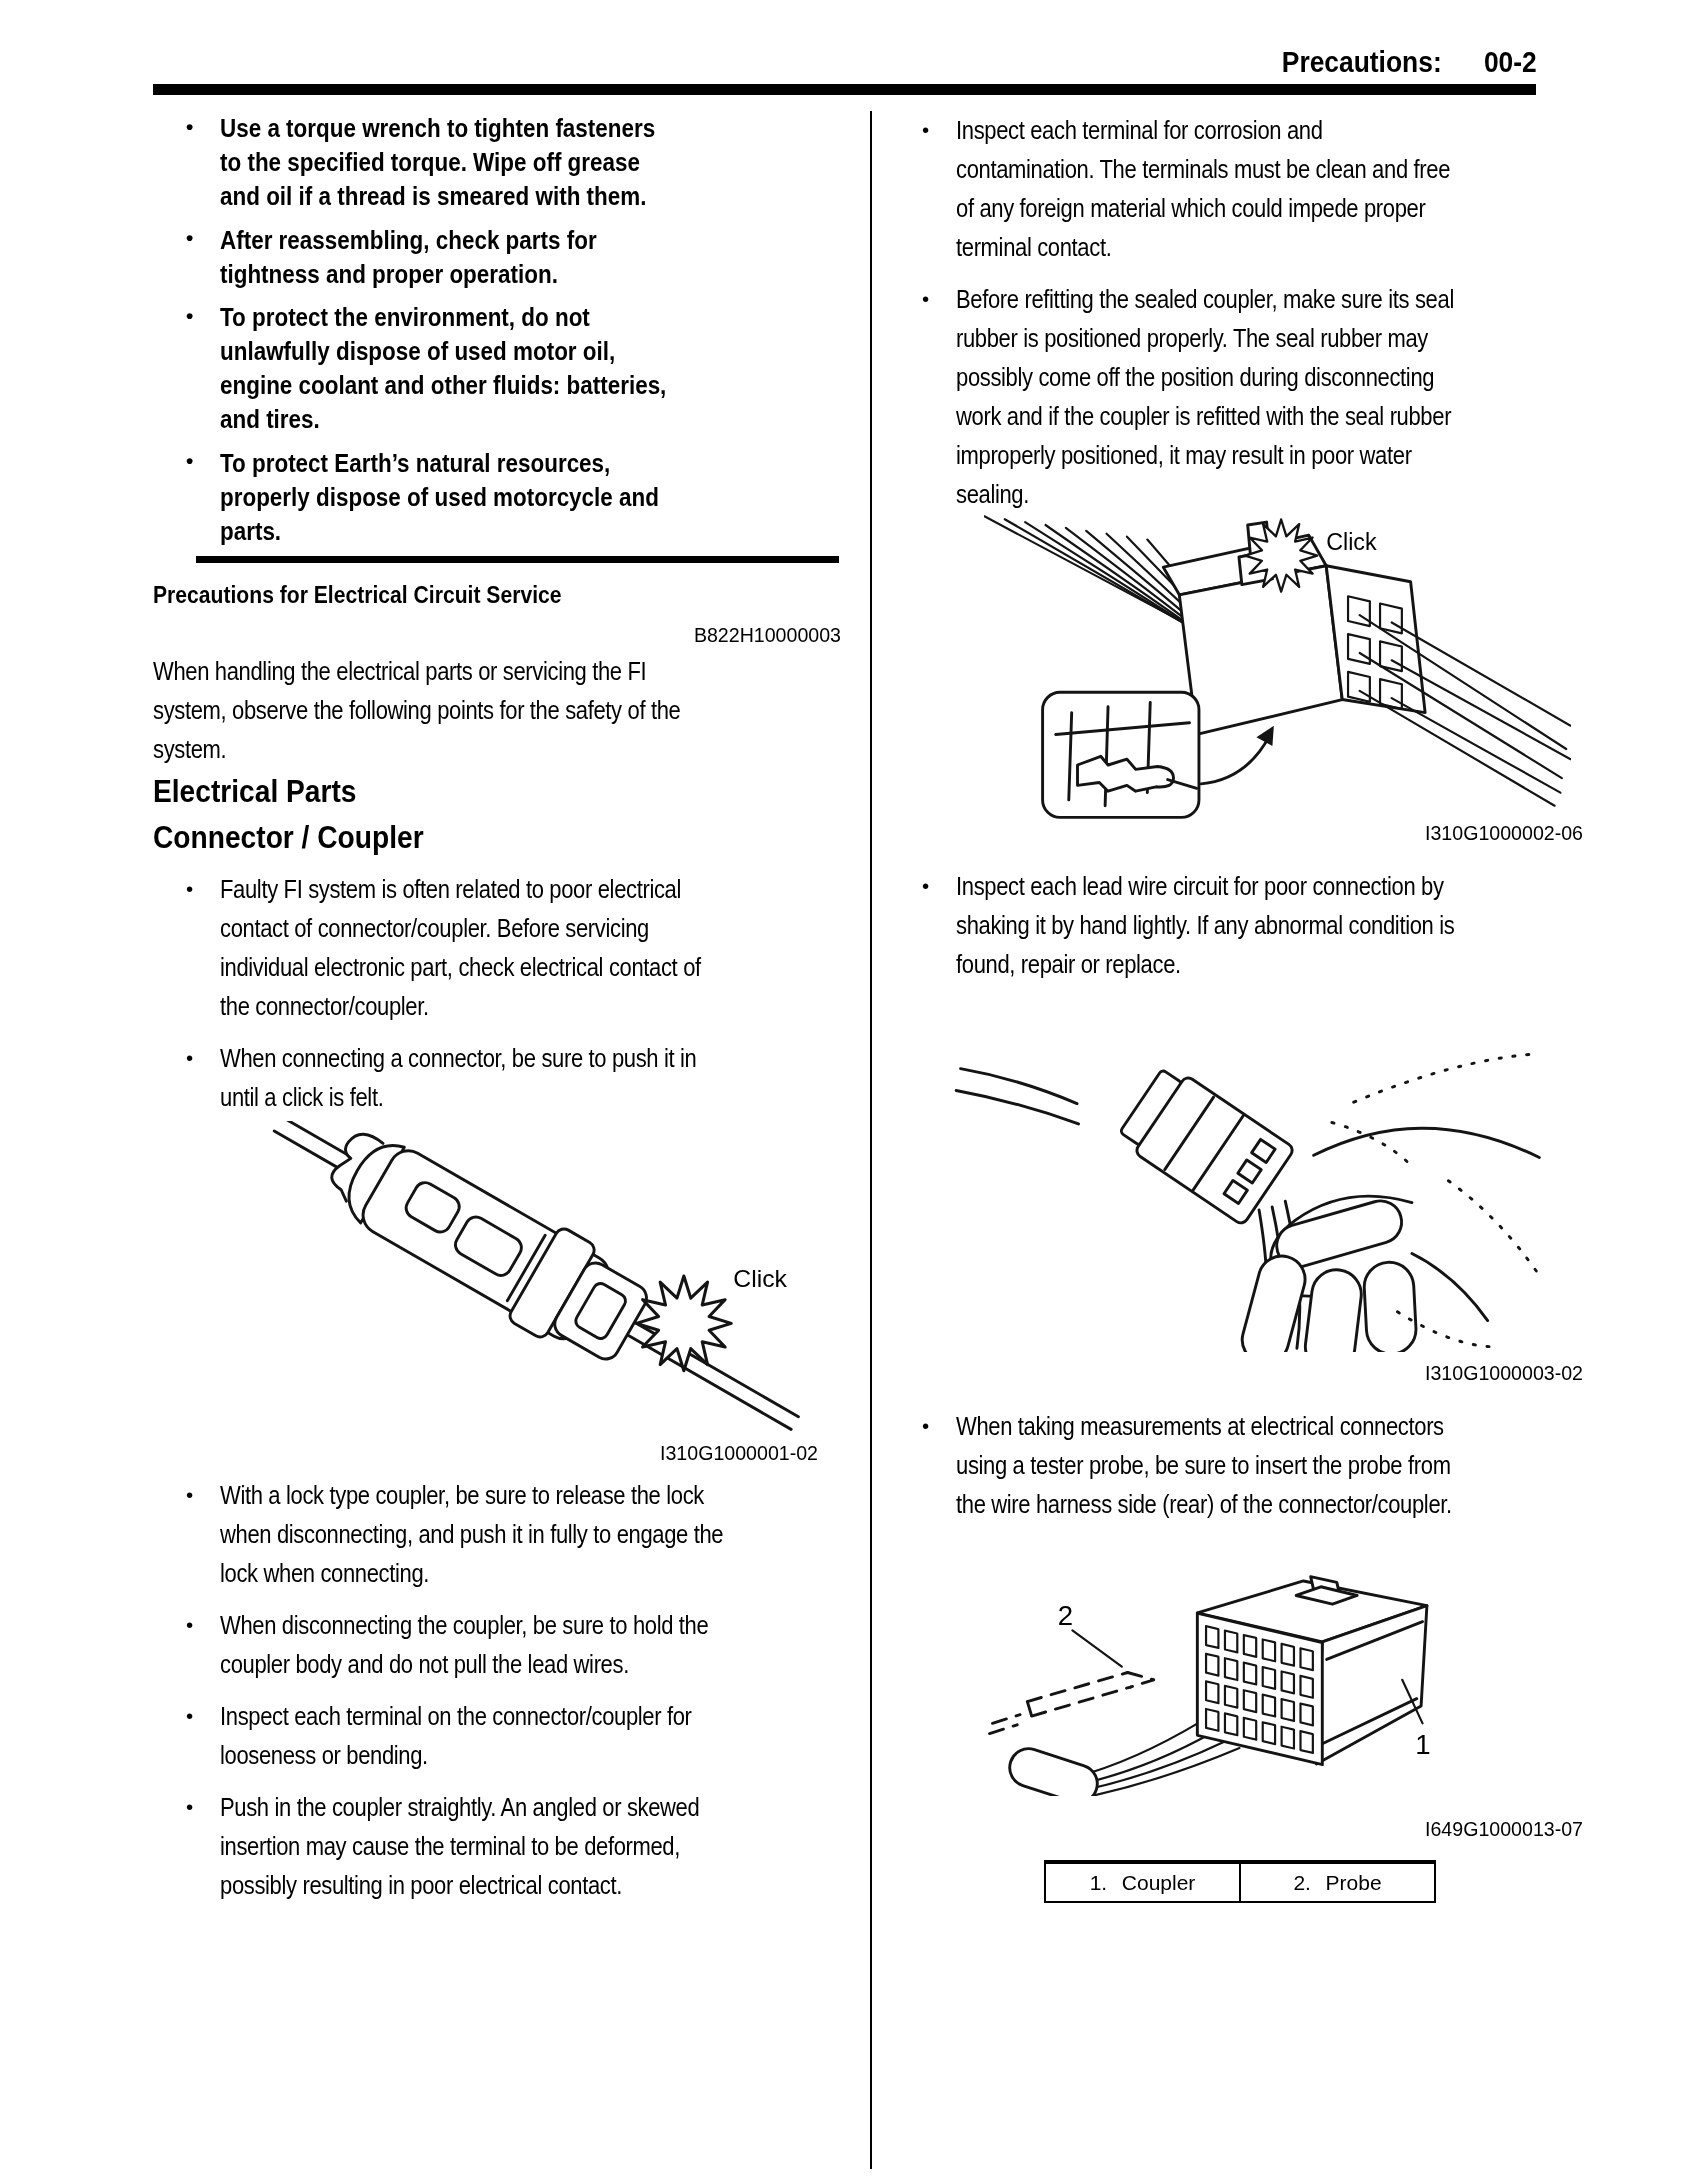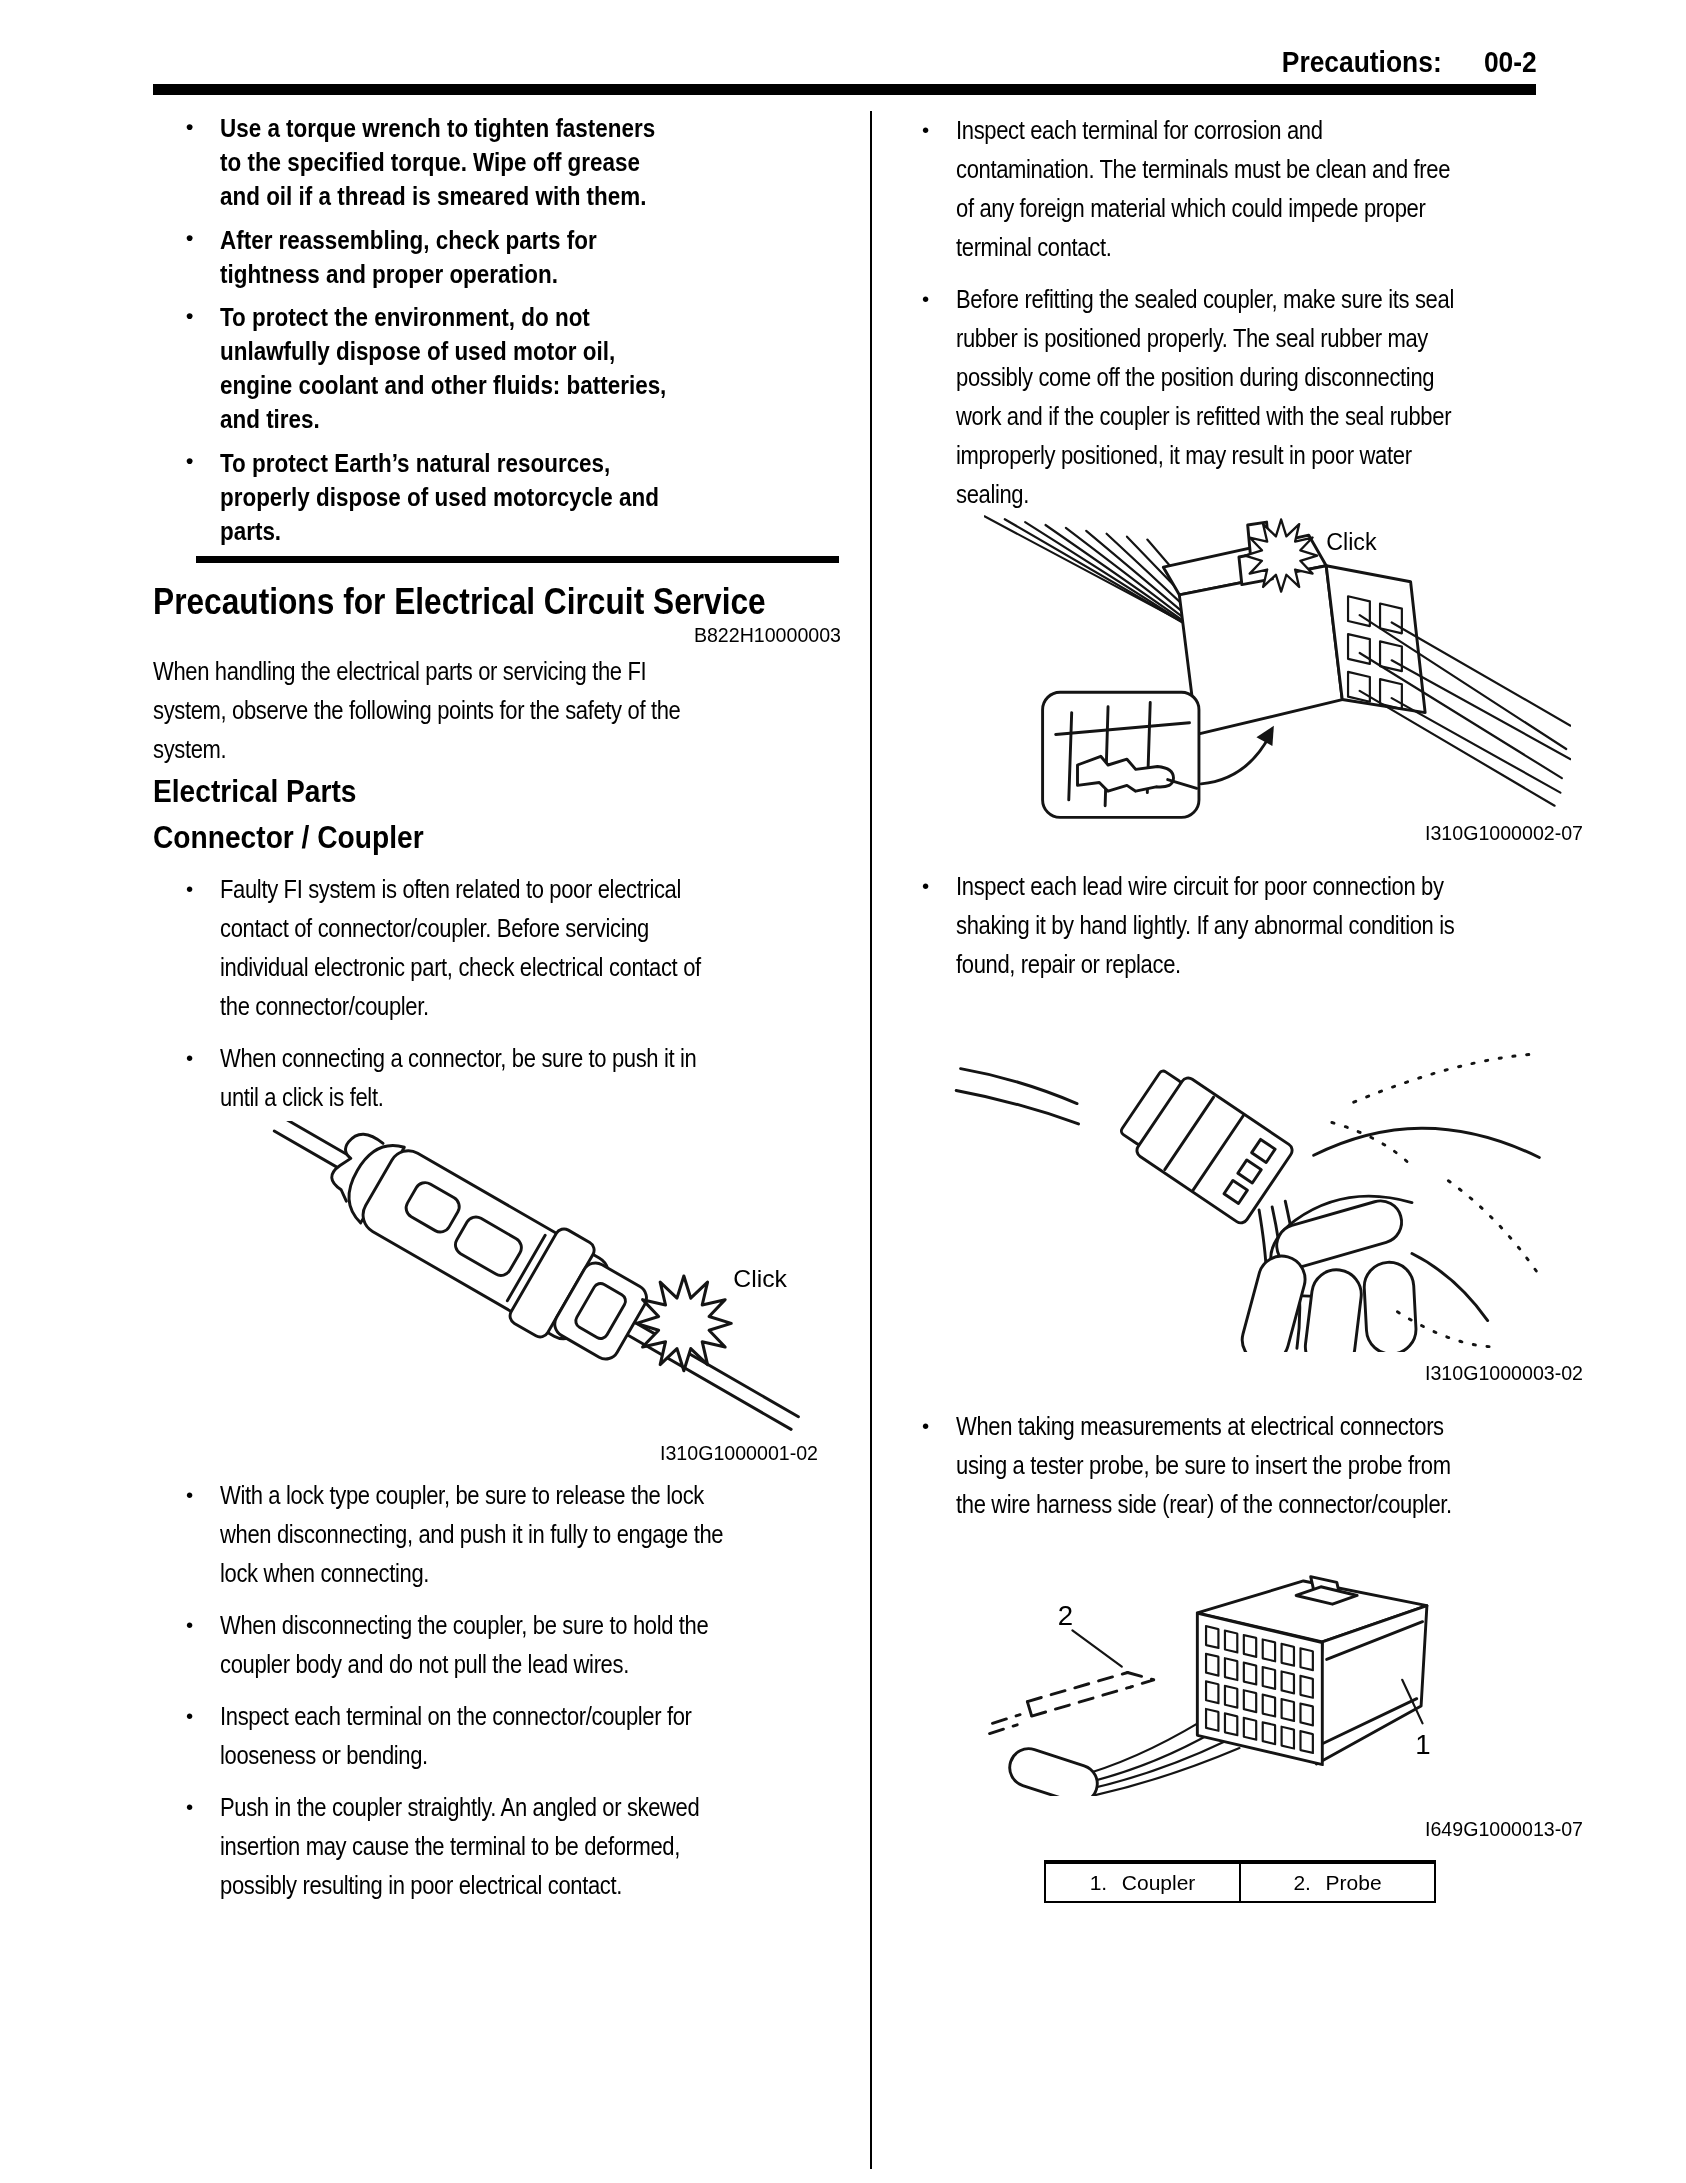--- a/index.html
+++ b/index.html
@@ -22,21 +22,21 @@
   ul.blist .marker{position:absolute; left:33px; top:-1.5px; font-size:0.82em;}
   ul.gap13 li + li{margin-top:9.5px;}
   ul.gap18 li + li{margin-top:13px;}
 
   .boldlist{font-size:25.5px; font-weight:bold; line-height:34px; width:699px;}
   .bodylist{font-size:25px; line-height:39px; letter-spacing:-0.4px;}
   .w-left{width:691px;text-decoration:underline;}
   .w-right{width:655px;}
 
   .inner-rule{position:absolute; left:196px; top:556px; width:643px; height:7.3px; background:#000;}
-  .sec-heading{left:153px; top:581px; font-size:36px; font-weight:bold;}
+  .sec-heading{left:153px; top:581px; font-size:24px; font-weight:bold;}
   .sec-code{left:153px; top:624px; width:688px; text-align:right; font-size:19.6px;}
   .para{left:153px; top:652px; font-size:25px; line-height:39px; letter-spacing:-0.4px;}
   .subhead{font-size:32px; font-weight:bold;}
 
   .figcode{font-size:19.6px; text-align:right;}
   .figure svg{display:block; width:100%; height:100%;}
   svg text{font-family:"Liberation Sans",sans-serif; fill:#000;}
   .ln{fill:none; stroke:#141414; stroke-width:4; stroke-linecap:round; stroke-linejoin:round;}
   .ln2{fill:none; stroke:#141414; stroke-width:3; stroke-linecap:round; stroke-linejoin:round;}
   .wh{fill:#fff;}
@@ -187,21 +187,21 @@
         <line x1="98" y1="310" x2="282" y2="294"></line>
         <path class="wh" d="M128,352 l32,-12 10,12 26,-8 12,14 30,-4 q22,2 22,16 q0,14 -24,12 l-28,6 -12,-8 -26,8 -12,-12 -30,4 z"></path>
         <line x1="252" y1="372" x2="292" y2="384"></line>
         <path d="M298,378 Q 360,372 392,312" fill="none"></path>
         <polygon points="398,298 374,314 396,326" fill="#141414" stroke="none"></polygon>
       </g>
       <polygon class="ln wh" transform="translate(408,64) scale(0.8)" points="62,0 33,-9 54,-31 24,-24 31,-54 9,-33 0,-62 -9,-33 -31,-54 -24,-24 -54,-31 -33,-9 -62,0 -33,9 -54,31 -24,24 -31,54 -9,33 0,62 9,33 31,54 24,24 54,31 33,9"></polygon>
       <text x="470" y="56" font-size="32">Click</text>
     </svg>
   </div>
-  <div class="abs figcode" style="left:986px; top:822px; width:597px;">I310G1000002-07</div>
+  <div class="abs figcode" style="left:986px; top:822px; width:597px;">I310G1000002-06</div>
 
   <ul class="abs blist bodylist gap18 w-right" style="left:889px; top:867px;">
     <li><span class="marker">•</span><span class="cz">Inspect each lead wire circuit for poor connection by
 shaking it by hand lightly. If any abnormal condition is
 found, repair or replace.</span></li>
   </ul>
 
   <div class="abs figure" style="left:946px; top:1035px; width:597px; height:317px;">
     <svg viewBox="0 0 820 435">
       <g class="ln">

